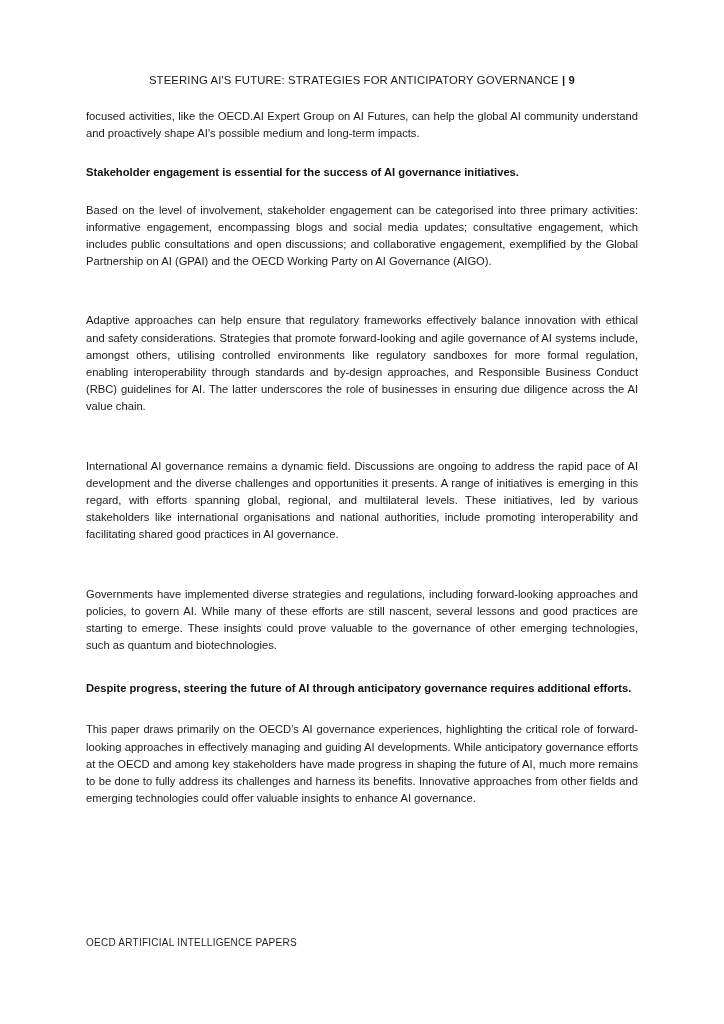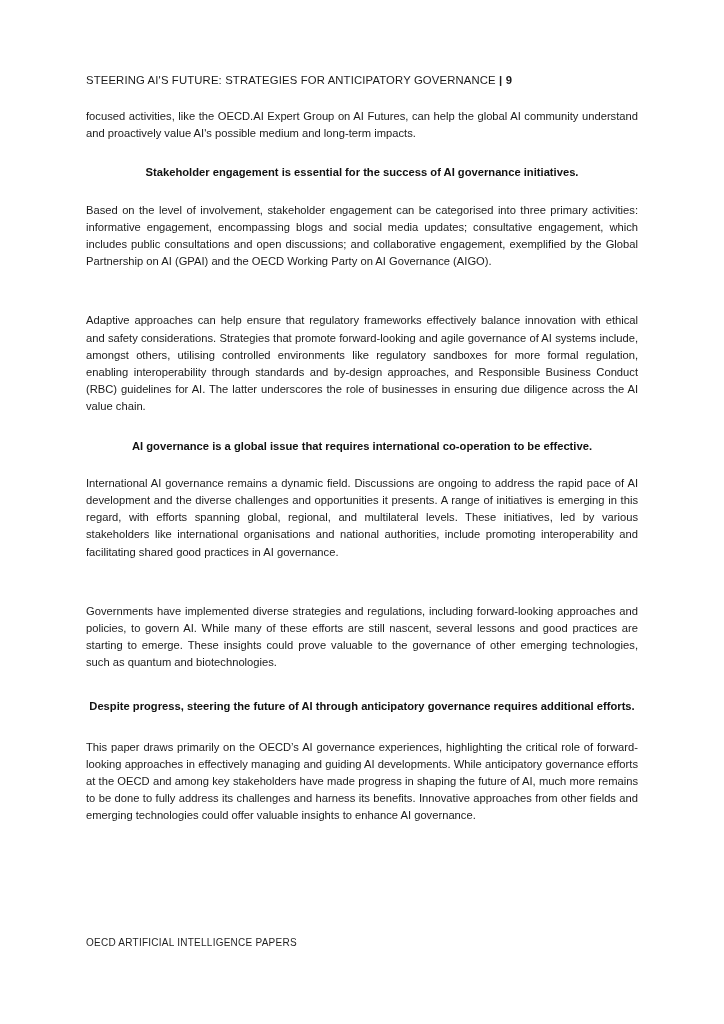--- a/index.html
+++ b/index.html
@@ -18,21 +18,21 @@
   }
   .content {
     position: absolute;
     left: 86px;
     top: 0;
     width: 552px;
     height: 1024px;
   }
   .running-head {
     margin-top: 74px;
-    text-align: left;
+    text-align: center;
     font-size: 11.3px;
     letter-spacing: 0.15px;
     color: #1a1a1a;
     white-space: nowrap;
   }
   .running-head .pagenum-sep,
   .running-head .pagenum {
     font-weight: bold;
   }
   .body-block {
@@ -44,21 +44,21 @@
     line-height: 17.2px;
     text-align: justify;
     color: #1a1a1a;
     hyphens: none;
   }
   h3.subhead {
     margin: 0;
     font-size: 11.2px;
     line-height: 17.2px;
     font-weight: bold;
-    text-align: center;
+    text-align: left;
     color: #111111;
   }
   h3.subhead.loose {
     line-height: 25px;
   }
   .gap-md { height: 20px; }
   .gap-lg { height: 22px; }
   .footer {
     position: absolute;
     left: 86px;
@@ -77,40 +77,39 @@
   <div class="content">
 
     <div class="running-head">
       <span>STEERING AI'S FUTURE: STRATEGIES FOR ANTICIPATORY GOVERNANCE</span>
       <span class="pagenum-sep">|</span>
       <span class="pagenum">9</span>
     </div>
 
     <div class="body-block">
 
-      <p class="para">focused activities, like the OECD.AI Expert Group on AI Futures, can help the global AI community understand and proactively value AI's possible medium and long-term impacts.</p>
+      <p class="para">focused activities, like the OECD.AI Expert Group on AI Futures, can help the global AI community understand and proactively shape AI's possible medium and long-term impacts.</p>
 
       <div class="gap-lg"></div>
 
       <h3 class="subhead">Stakeholder engagement is essential for the success of AI governance initiatives.</h3>
 
       <div class="gap-md"></div>
 
       <p class="para">Based on the level of involvement, stakeholder engagement can be categorised into three primary activities: informative engagement, encompassing blogs and social media updates; consultative engagement, which includes public consultations and open discussions; and collaborative engagement, exemplified by the Global Partnership on AI (GPAI) and the OECD Working Party on AI Governance (AIGO).</p>
 
       <div class="gap-lg"></div>
 
 
       <div class="gap-md"></div>
 
       <p class="para">Adaptive approaches can help ensure that regulatory frameworks effectively balance innovation with ethical and safety considerations. Strategies that promote forward-looking and agile governance of AI systems include, amongst others, utilising controlled environments like regulatory sandboxes for more formal regulation, enabling interoperability through standards and by-design approaches, and Responsible Business Conduct (RBC) guidelines for AI. The latter underscores the role of businesses in ensuring due diligence across the AI value chain.</p>
 
       <div class="gap-lg"></div>
 
-      <h3 class="subhead">AI governance is a global issue that requires international co-operation to be effective.</h3>
 
       <div class="gap-md"></div>
 
       <p class="para">International AI governance remains a dynamic field. Discussions are ongoing to address the rapid pace of AI development and the diverse challenges and opportunities it presents. A range of initiatives is emerging in this regard, with efforts spanning global, regional, and multilateral levels. These initiatives, led by various stakeholders like international organisations and national authorities, include promoting interoperability and facilitating shared good practices in AI governance.</p>
 
       <div class="gap-lg"></div>
 
 
       <div class="gap-md"></div>
 

